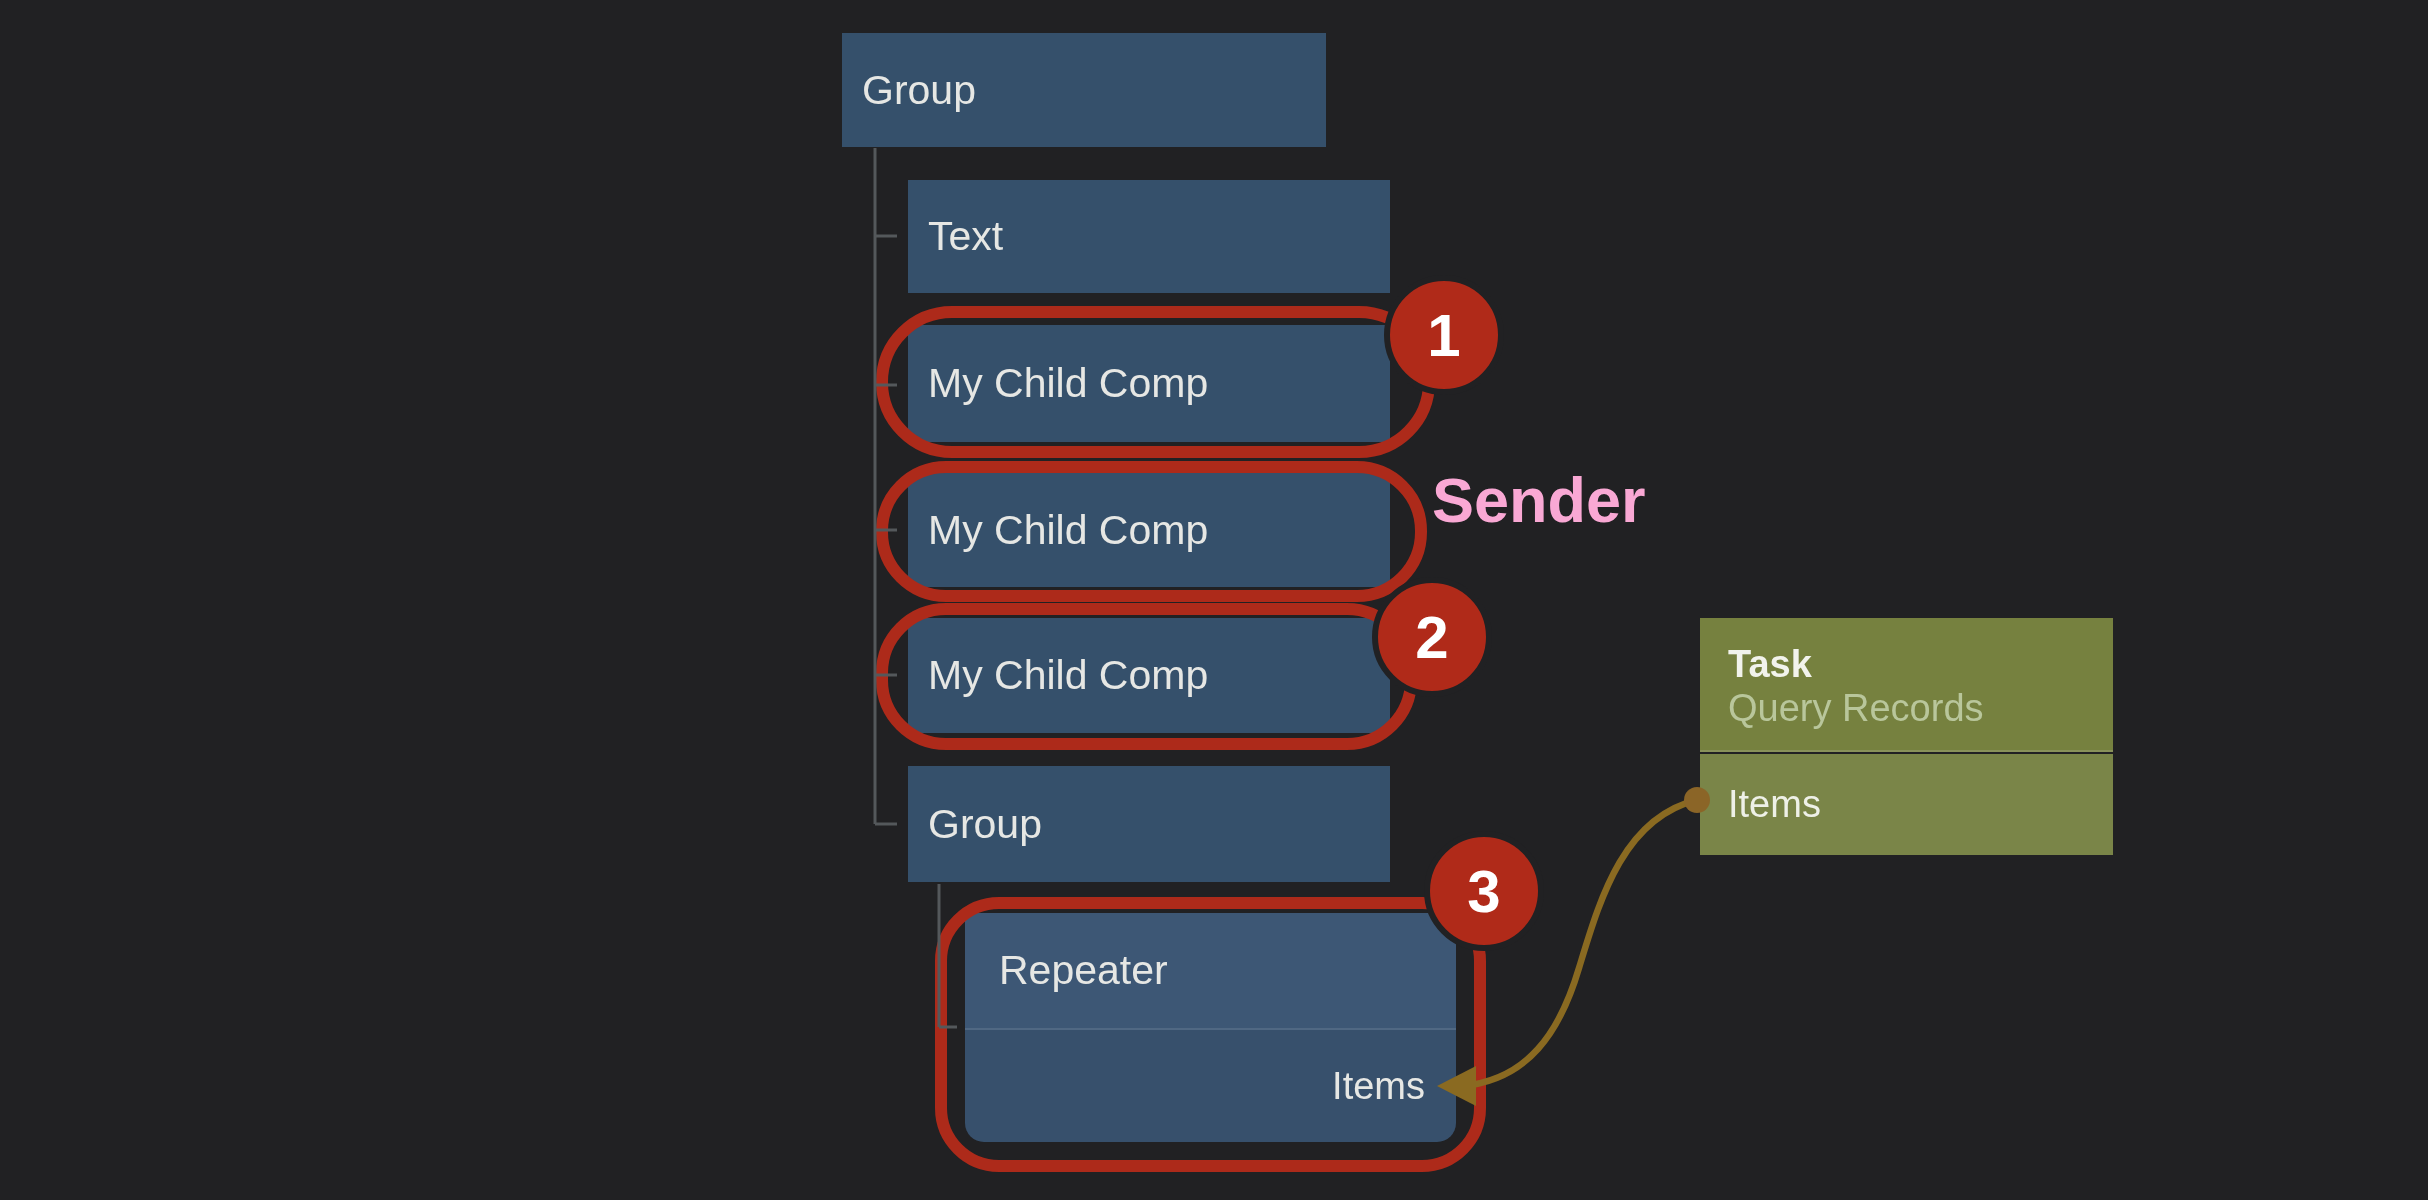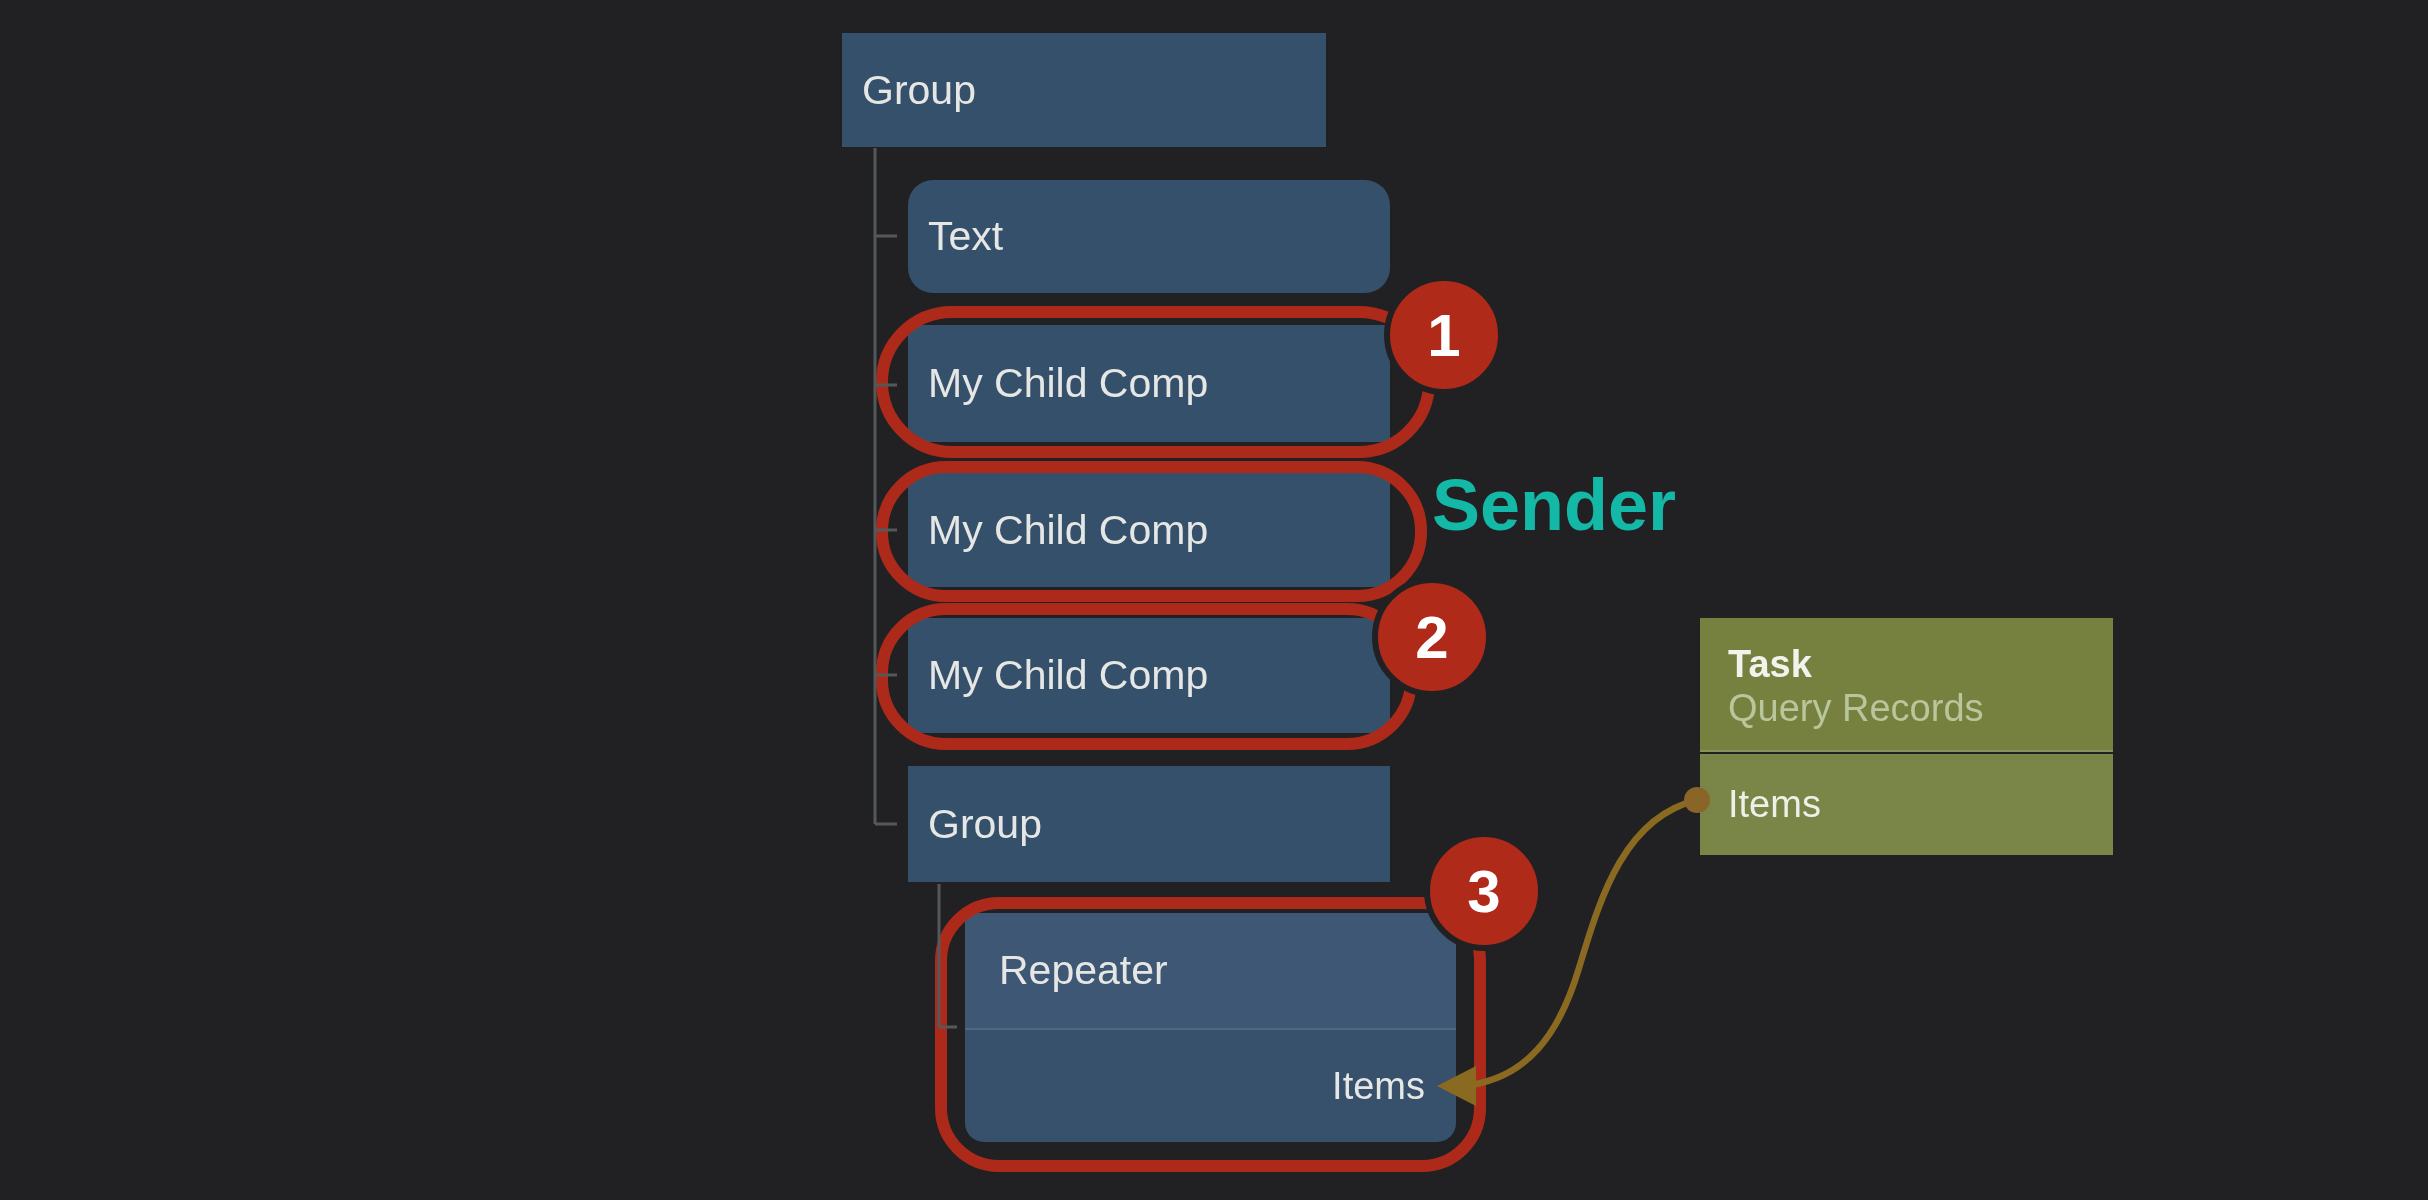--- a/index.html
+++ b/index.html
@@ -67,36 +67,36 @@
     border-radius:50%;
     background:#B02A19;
     border:6px solid #212123;
     box-sizing:border-box;
     display:flex;align-items:center;justify-content:center;
     color:#FFFFFF;
     font-size:60px;font-weight:bold;
   }
   .sender{
     position:absolute;left:1432px;top:464px;
-    color:#14b8a6;
-    font-size:72px;font-weight:bold;
+    color:#f9a8d4;
+    font-size:63px;font-weight:bold;
     white-space:nowrap;
   }
   .wire-layer{position:absolute;left:0;top:0;width:2428px;height:1200px;pointer-events:none;}
 </style>
 </head>
 <body>
 
 <div class="canvas">
 
   <div class="node" style="left:842px;top:33px;width:484px;height:114px;">
     <span class="node-label">Group</span>
   </div>
 
-  <div class="node" style="left:908px;top:180px;width:482px;height:113px;border-radius:25px;">
+  <div class="node" style="left:908px;top:180px;width:482px;height:113px;">
     <span class="node-label">Text</span>
   </div>
 
   <div class="node" style="left:908px;top:325px;width:482px;height:117px;">
     <span class="node-label">My Child Comp</span>
   </div>
 
   <div class="node" style="left:908px;top:473px;width:482px;height:114px;">
     <span class="node-label">My Child Comp</span>
   </div>

